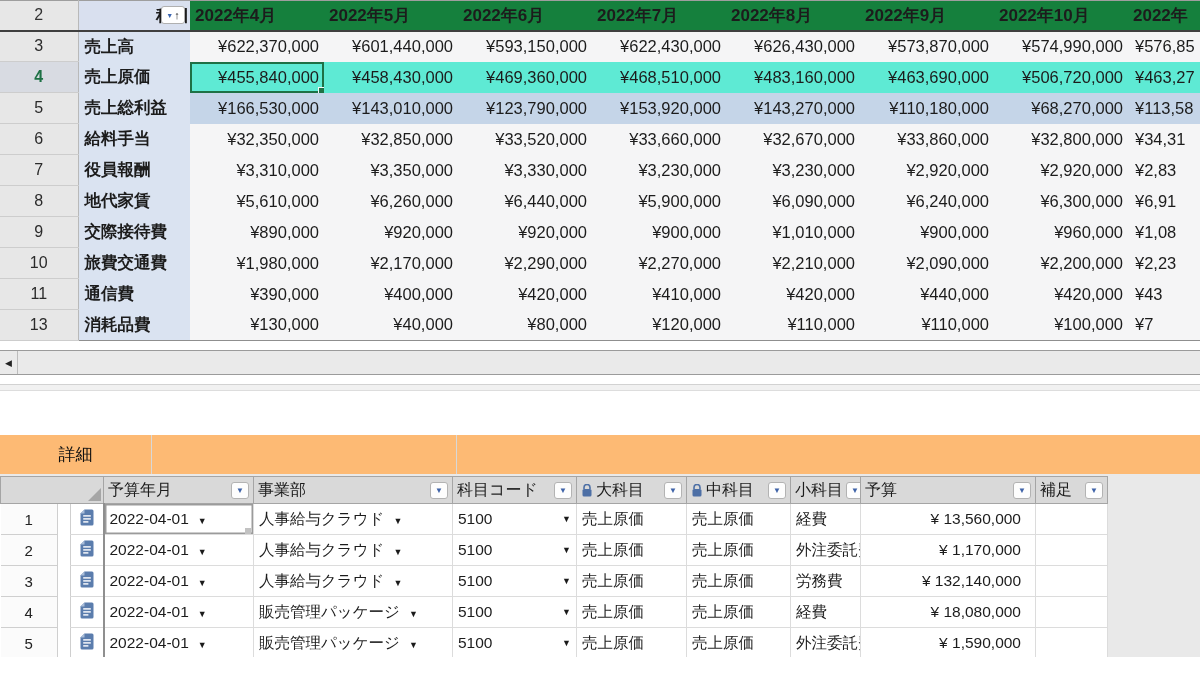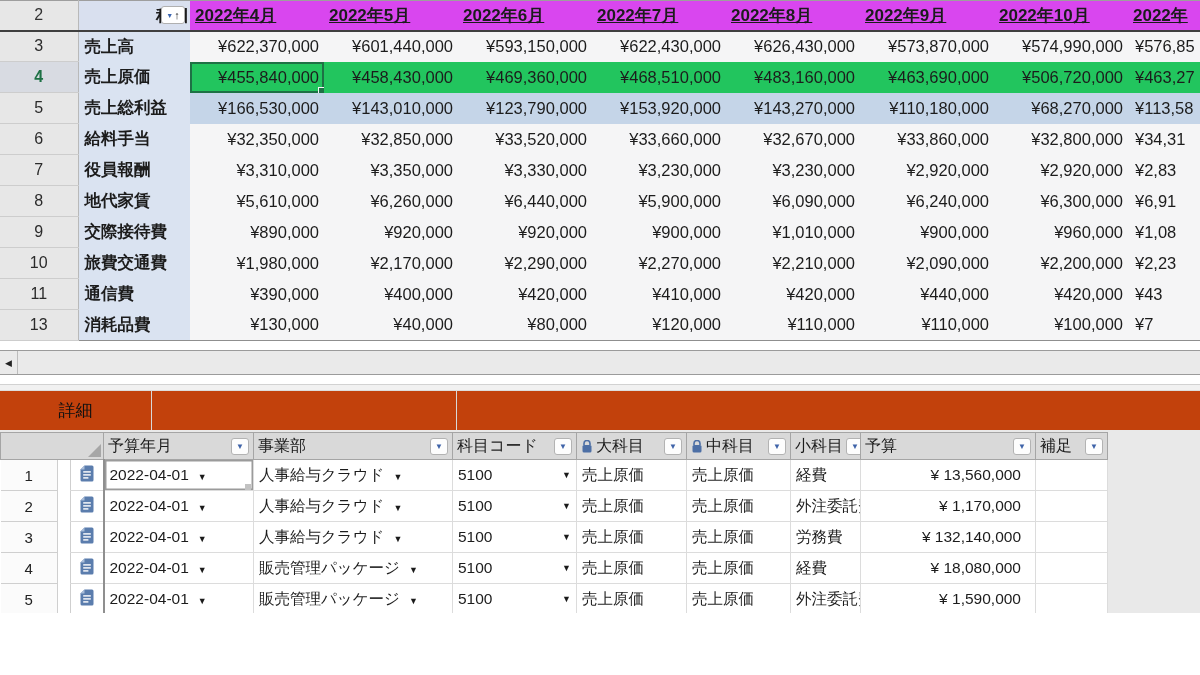--- a/index.html
+++ b/index.html
@@ -7,43 +7,43 @@
   body { font-family:"Liberation Sans","DejaVu Sans",sans-serif; background:#fff; color:#1c1c1c; }
   .screen { position:relative; width:1200px; height:675px; overflow:hidden; background:#fff; }
 
   
   table.summary { border-collapse:collapse; table-layout:fixed; width:1200px; border-top:1px solid #9e9e9e; border-bottom:1px solid #8f8f8f; }
   table.summary th, table.summary td { overflow:hidden; white-space:nowrap; vertical-align:middle; }
   tr.sum-head { height:30px; }
   tr.sum-head th { border-bottom:2px solid #3f3f3f; font-size:17px; font-weight:700; }
   th.rownum-h { background:#e7e7e7; color:#333; font-weight:400 !important; font-size:16px !important; border-right:1px solid #b9b9b9; text-align:center; }
   th.subject-h { background:#d9e0ef; text-align:right; padding-left:0; position:relative; }
-  th.month-h { background:#d946ef; text-align:left; padding-left:5px;text-decoration:underline; }
+  th.month-h { background:#15803d; text-align:left; padding-left:5px; }
   .sort-btn { position:absolute; right:5px; top:5px; height:18px; width:24px; background:#fff; border:1px solid #b0b0b0; border-radius:3px; display:flex; align-items:center; justify-content:center; gap:1px; cursor:default; }
   .sort-btn .tri { color:#3c66b0; font-size:7px; line-height:1; }
   .sort-btn .arr { color:#222; font-size:11px; line-height:1; font-weight:700; }
   table.summary tbody tr { height:31px; }
   td.rownum { background:#e7e7e7; border-right:1px solid #b9b9b9; border-bottom:1px solid #cdcdcd; text-align:center; font-size:16px; color:#2b2b2b; }
   td.label  { background:#dae3f1; font-weight:700; font-size:16.5px; padding-left:6px; text-align:left; }
   td.cell   { background:#f5f5f6; text-align:right; padding-right:5px; font-size:16.5px; }
   td.cell.partial { text-align:left; padding-left:7px; }
-  tr[data-hl="cogs"] td.cell  { background:#22c55e; }
+  tr[data-hl="cogs"] td.cell  { background:#5eead4; }
   tr[data-hl="gross"] td.cell { background:#c5d5e8;margin-top:7px; }
   tr[data-hl="cogs"] td.rownum { color:#1e7145; font-weight:700; background:#d8dbe2; }
   tr[data-hl="cogs"] td.cell.first { box-shadow:inset 0 0 0 2px #1e7145; position:relative; }
   tr[data-hl="cogs"] td.cell.first::after { content:""; position:absolute; width:7px; height:7px; background:#1e7145; border:1px solid #f6f6f6; right:-3px; bottom:-3px; z-index:3; }
 
   
   .hscroll { margin-top:9px; height:25px; border-top:1px solid #9b9b9b; border-bottom:1px solid #9b9b9b; background:#eaeaea; display:flex; }
   .scroll-arrow-box { width:18px; height:100%; border-right:1px solid #bcbcbc; display:flex; align-items:center; justify-content:center; font-size:9px; color:#222; }
   .scroll-track { flex:1; }
 
   
   .strip { margin-top:9px; height:7px; background:#f1f1f1; border-top:1px solid #d2d2d2; border-bottom:1px solid #ddd; }
-  .detail-row { height:39px; background:#c2410c; display:flex; align-items:stretch; }
+  .detail-row { height:39px; background:#fdba74; display:flex; align-items:stretch;margin-top:44px; }
   .detail-cell-a { width:152px; border-right:1px solid #d8d8d8; display:flex; align-items:center; justify-content:center; font-size:17px; color:#111; }
   .detail-cell-b { width:305px; border-right:1px solid #d8d8d8; }
   .detail-cell-c { flex:1; }
 
   
   .bottom-wrap { background:#e9e9e9; height:183px; overflow:hidden; padding-top:2px; }
   table.budget { border-collapse:collapse; table-layout:fixed; width:1107px; background:#fff; }
   table.budget th, table.budget td { overflow:hidden; white-space:nowrap; vertical-align:middle; }
   table.budget thead tr { height:27px;border-radius:8px; }
   table.budget thead th { background:#d9d9d9; border:1px solid #a5a5a5; font-weight:400; font-size:16px; text-align:left; padding:0 4px; position:relative; }

